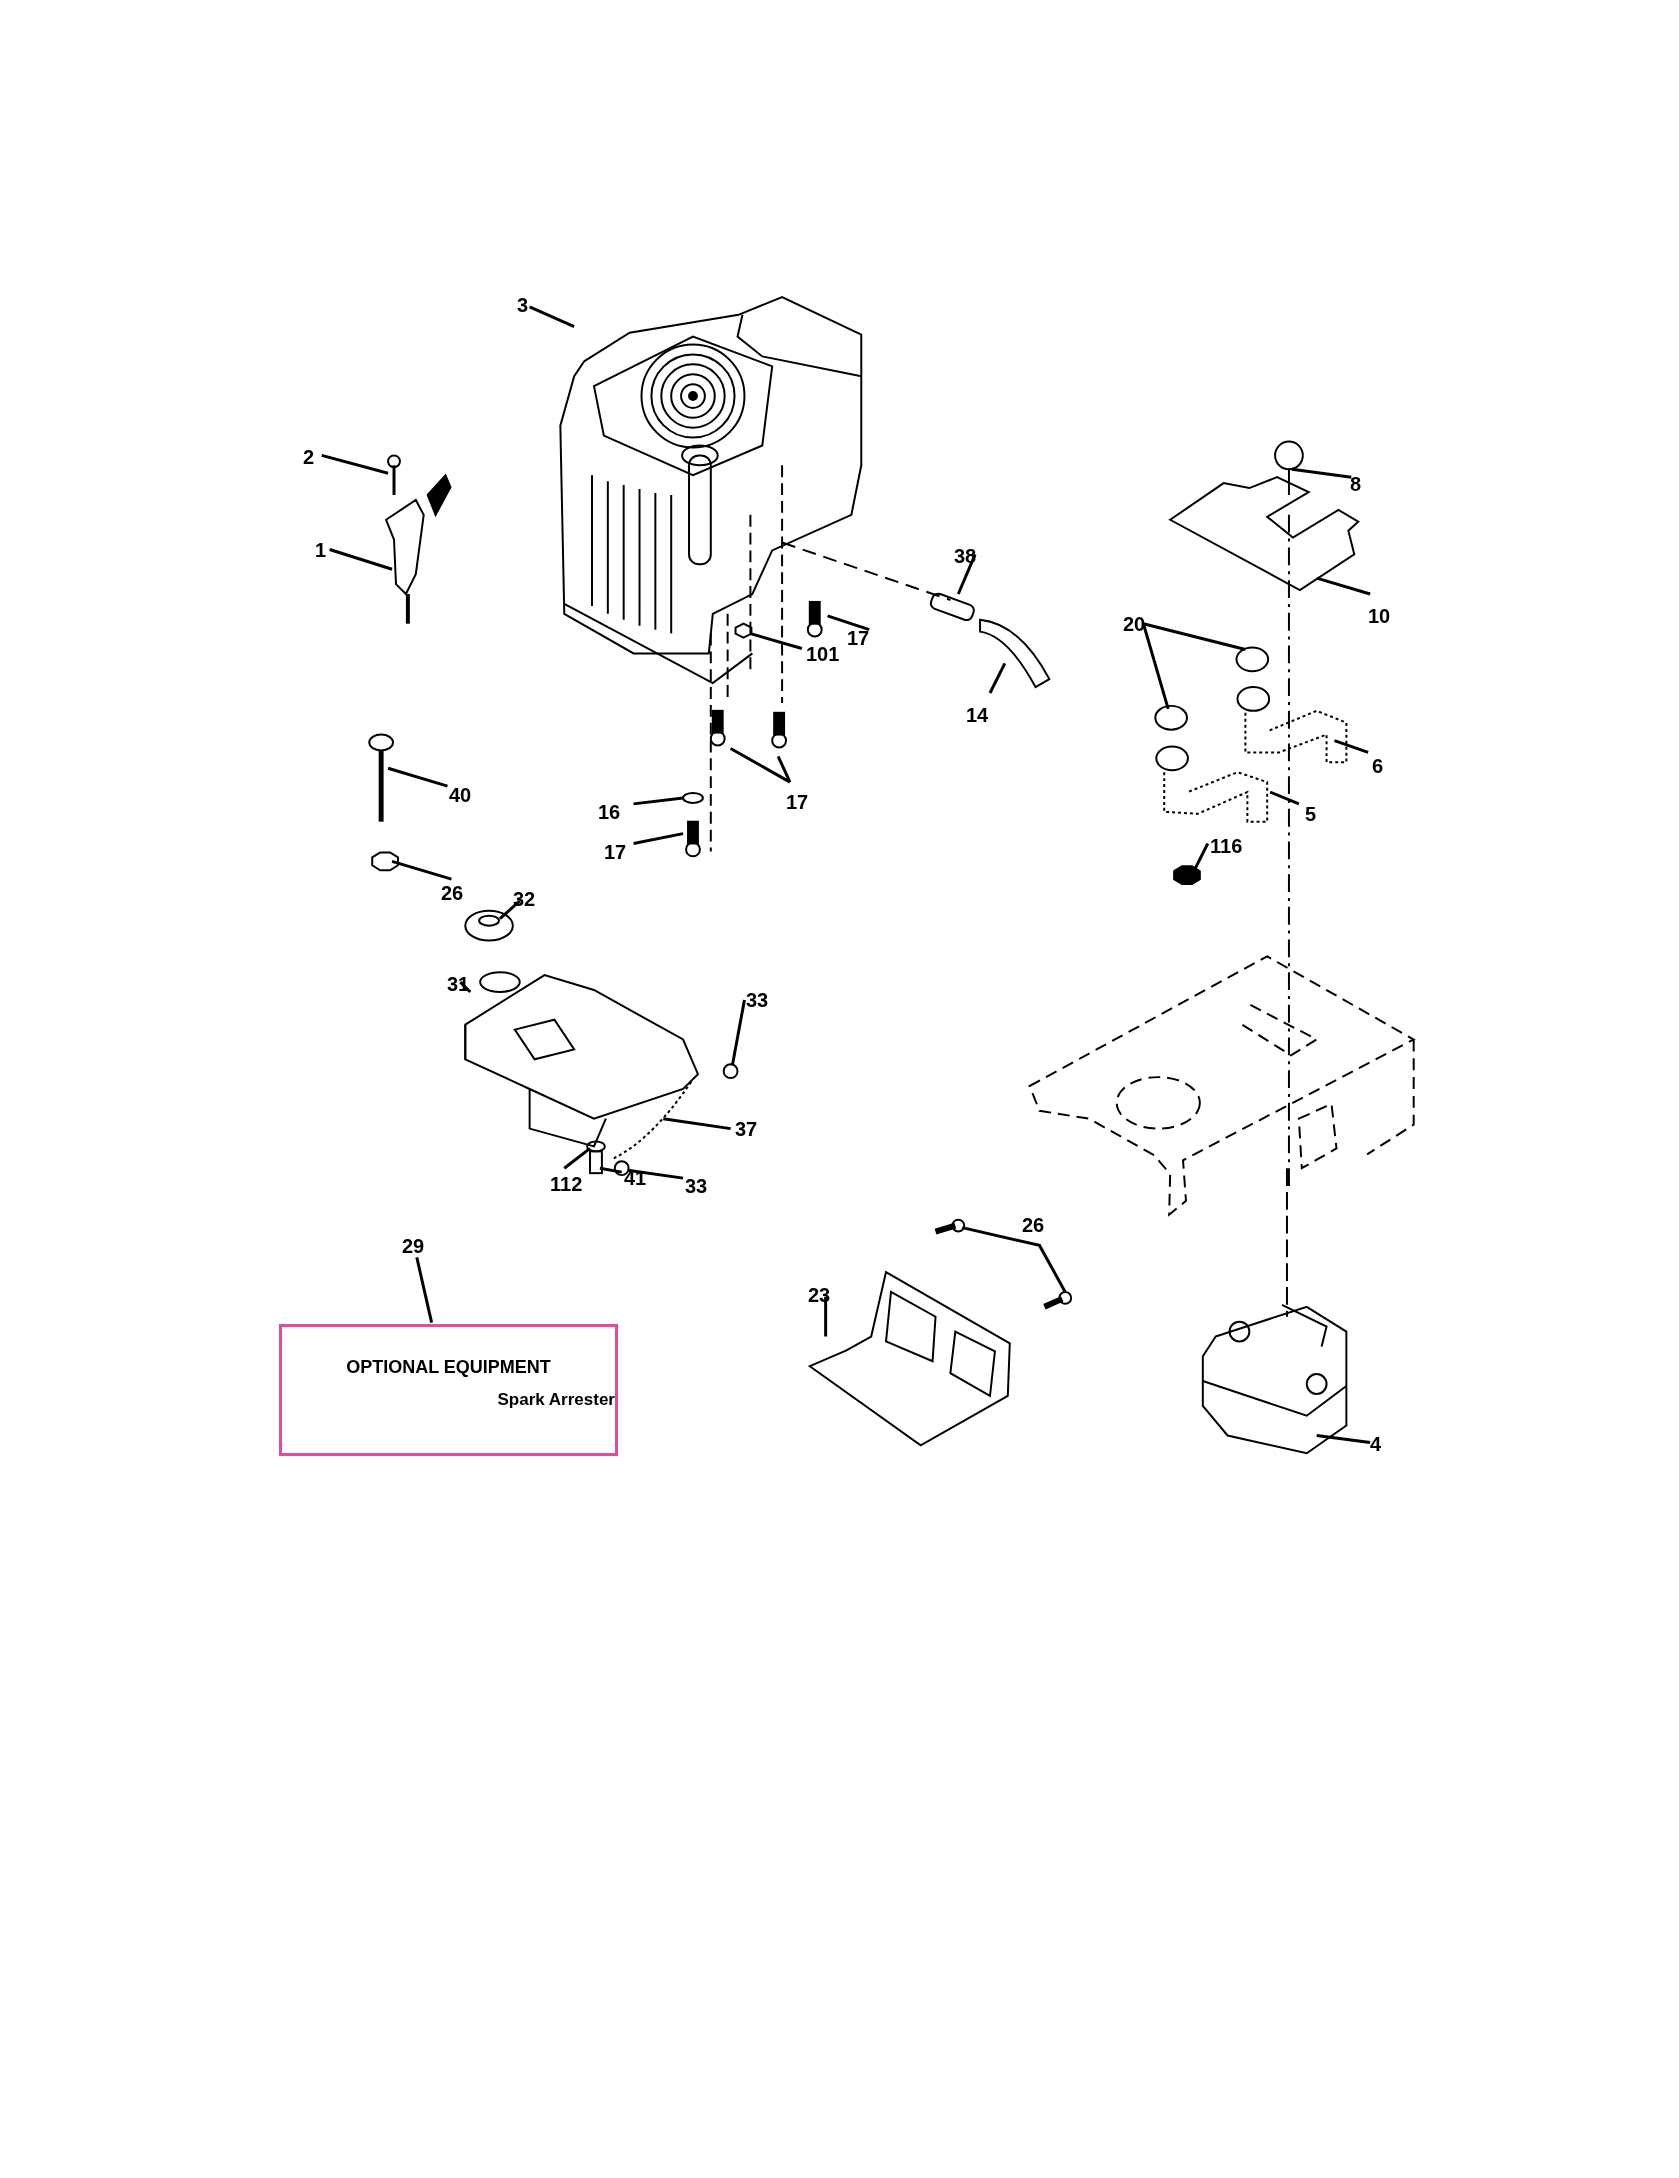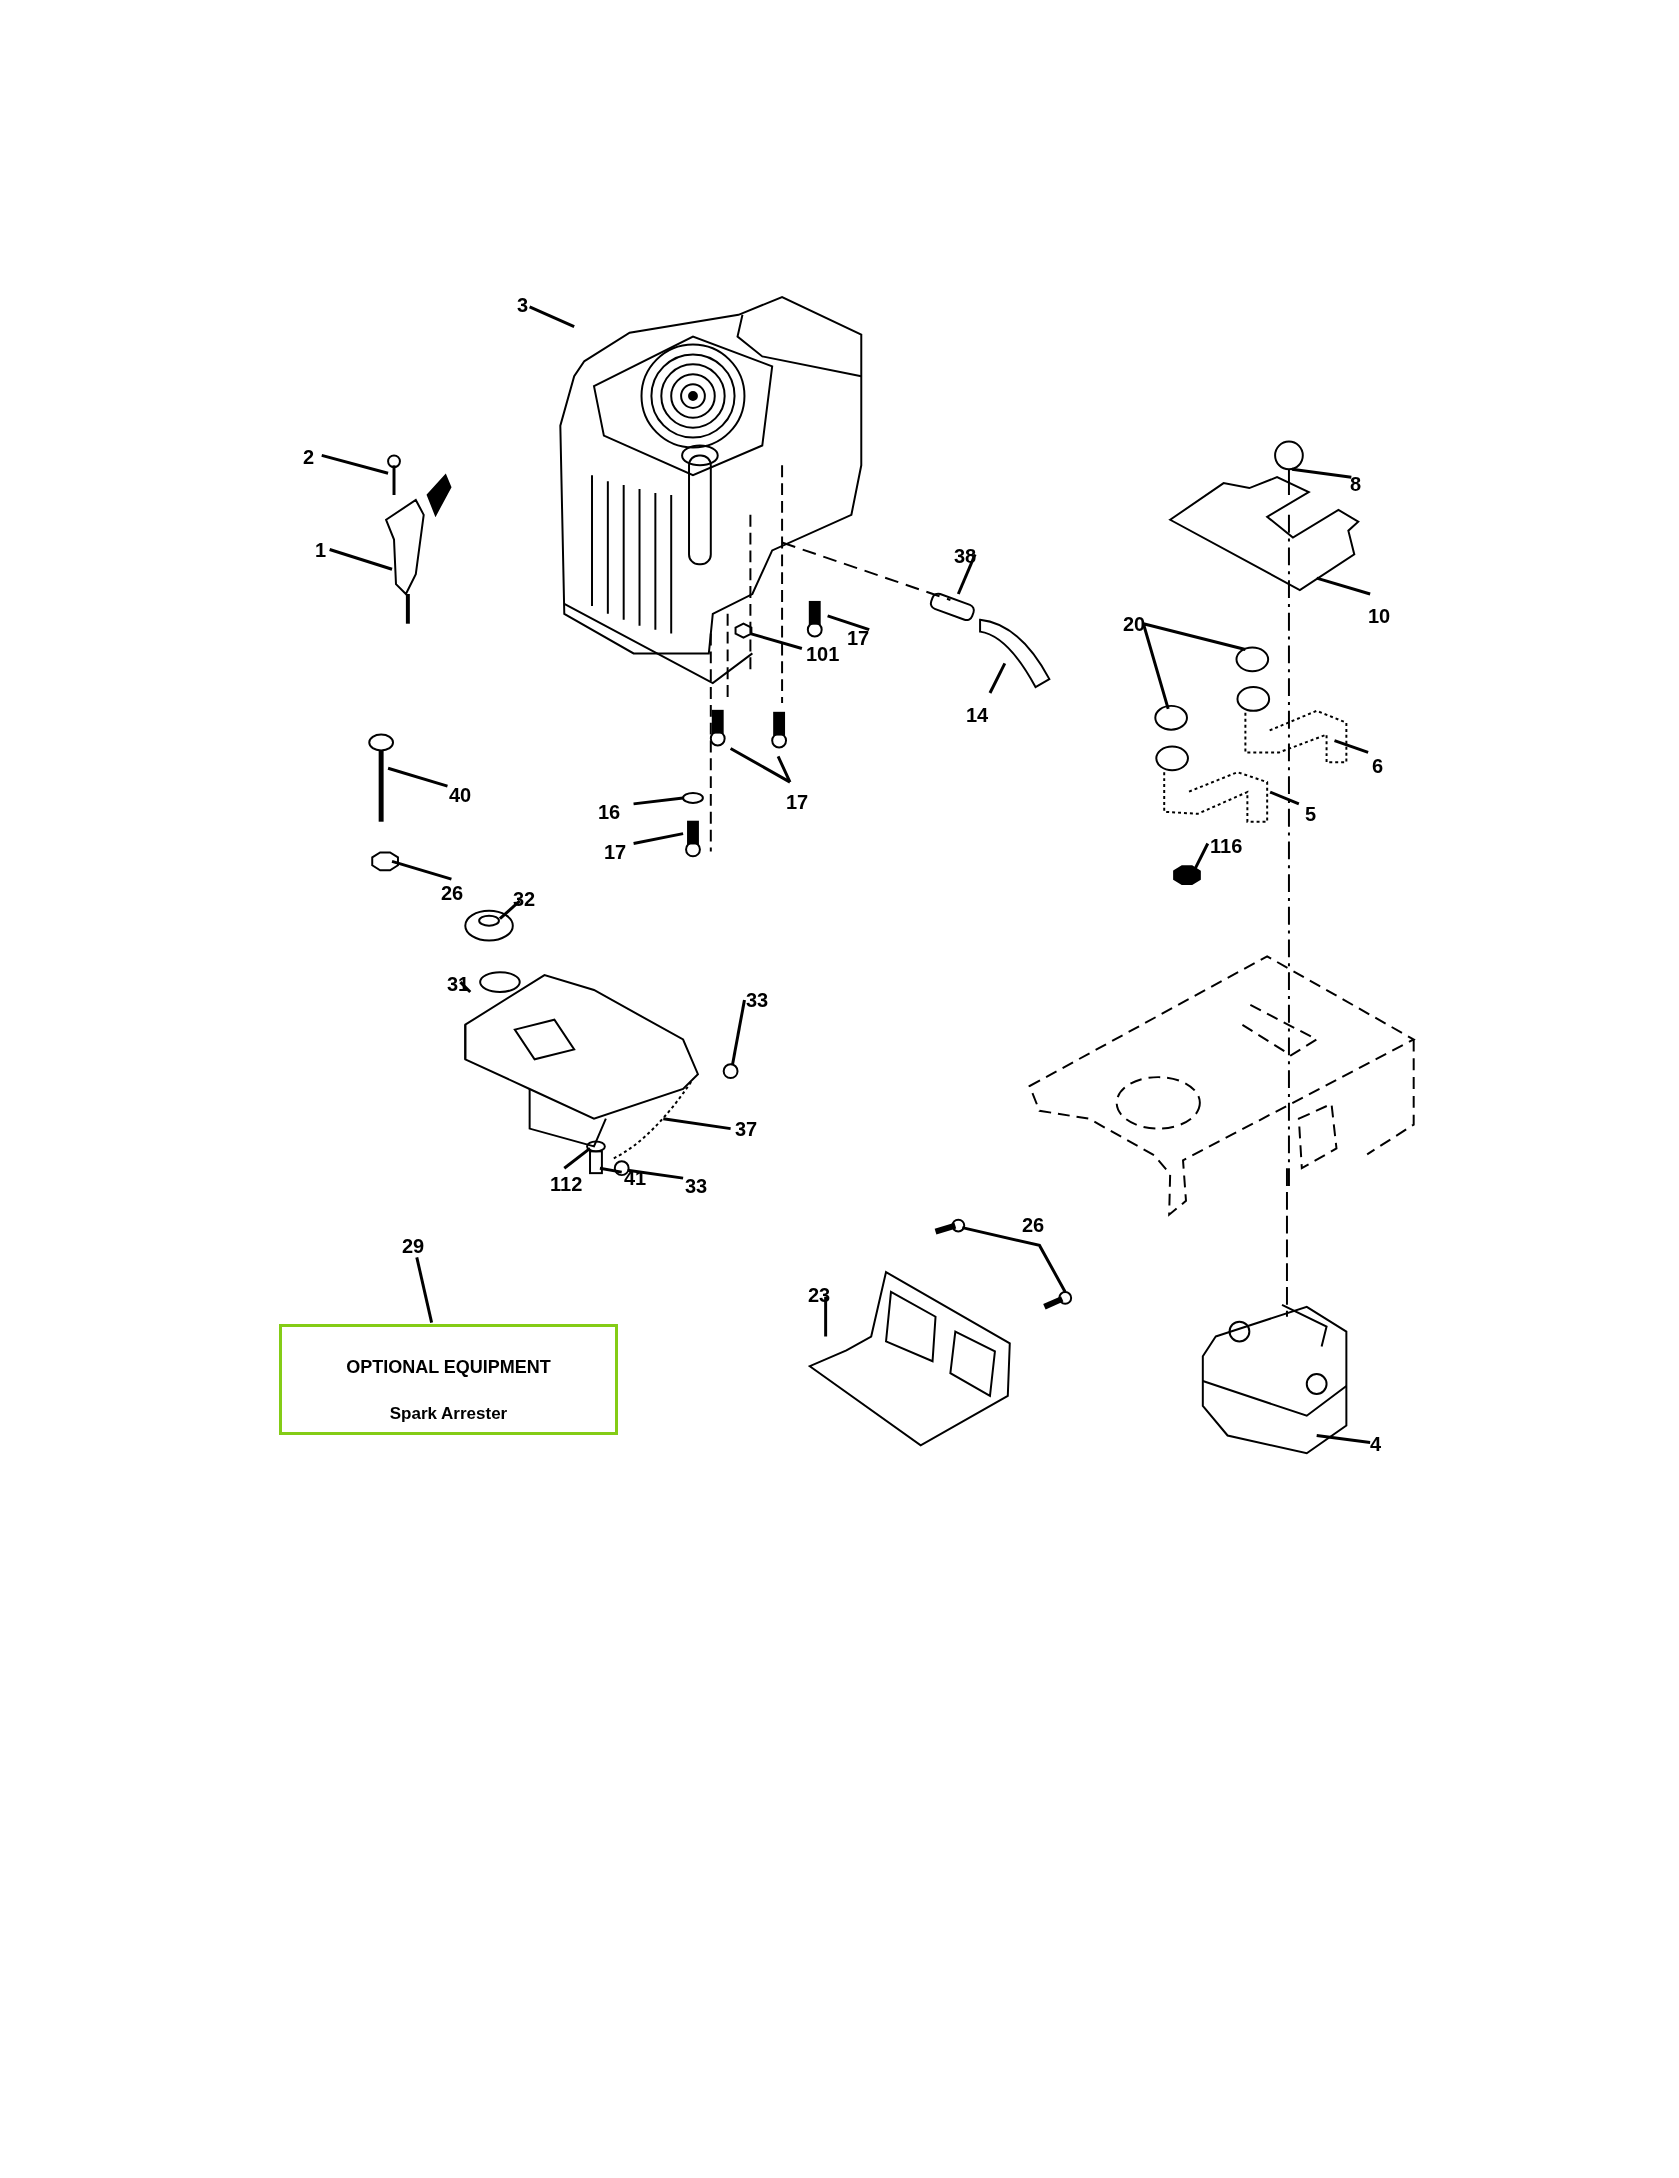--- a/index.html
+++ b/index.html
@@ -1,21 +1,21 @@
 <!DOCTYPE html>
 <html><head>
 <meta charset="utf-8">
 <style>
   html,body{margin:0;padding:0;background:#fff;}
   body{width:1679px;height:2178px;position:relative;overflow:hidden;font-family:"Liberation Sans",sans-serif;}
   #diagram{position:absolute;left:0;top:0;width:1679px;height:2178px;}
   .lbl{position:absolute;font-family:"Liberation Sans",sans-serif;font-weight:bold;font-size:20px;color:#000;line-height:1;white-space:nowrap;}
-  .optbox{position:absolute;left:279px;top:1324px;width:339px;height:111px;border:3px solid #84cc16;box-sizing:border-box;padding-left:7px;}
+  .optbox{position:absolute;left:279px;top:1324px;width:339px;height:132px;border:3px solid #ec4899;box-sizing:border-box;padding-left:7px;}
   .optbox .t1{position:absolute;left:0;right:0;top:30px;text-align:center;font-weight:bold;font-size:18px;}
-  .optbox .t2{position:absolute;left:0;right:0;top:77px;text-align:center;font-weight:bold;font-size:17px;}
+  .optbox .t2{position:absolute;left:0;right:0;top:63px;text-align:right;font-weight:bold;font-size:17px;}
 </style>
 </head>
 <body>
 
 <div id="diagram">
 <svg width="1679" height="2178" viewBox="0 0 1696 2200" xmlns="http://www.w3.org/2000/svg" fill="none" stroke="#000" stroke-width="2">
 
   <g>
     <path d="M590 365 L636 336 L746 318 L790 300 L870 338 L870 470 L860 520 L780 556 L760 600 L720 620 L716 660 L640 660 L570 620 L566 430 L580 380 Z"></path>
     <path d="M750 318 L745 340 L770 360 L870 380"></path>

